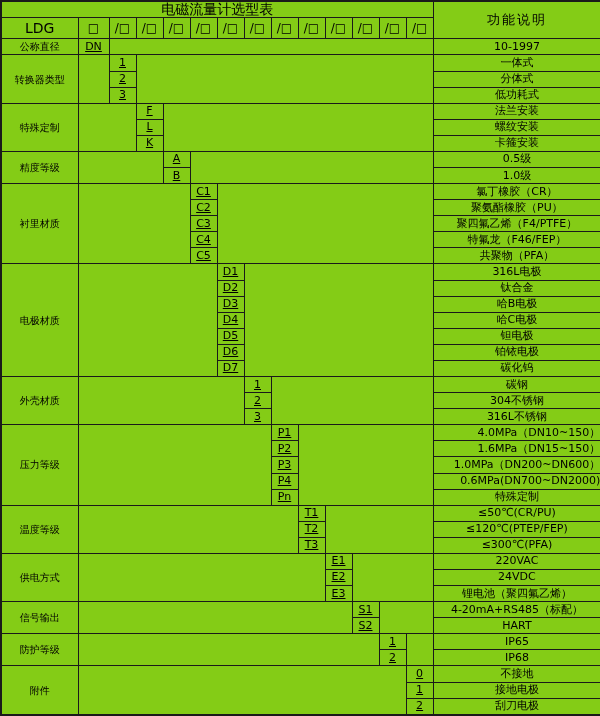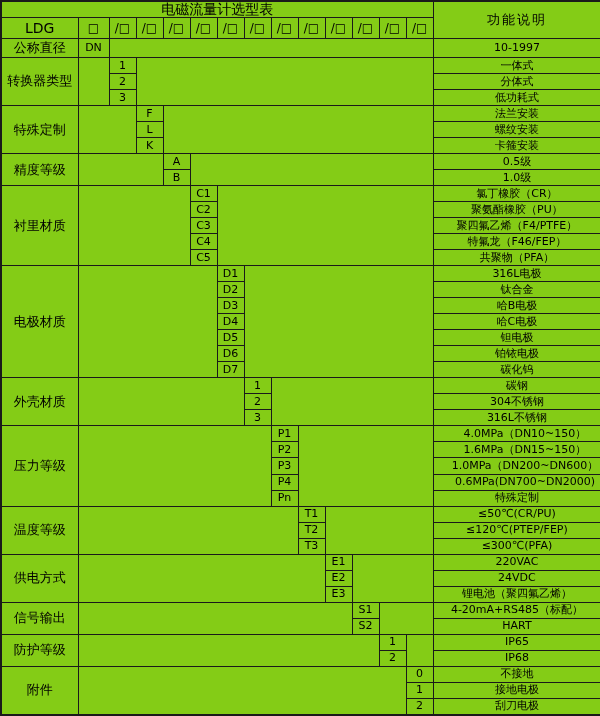--- a/index.html
+++ b/index.html
@@ -30,24 +30,24 @@
     white-space: nowrap;
     overflow: hidden;
     line-height: 1.1;
   }
   tr.r-title { height: 16px; }
   tr.r-ldg   { height: 21px; }
   td.title { font-size: 14px; }
   td.fhead { font-size: 13px; letter-spacing: 2px; }
   td.ldg   { text-align: left; padding-left: 4px; font-size: 14px; margin-left: 29px; }
   td.box, td.slot { font-size: 12px; }
-  td.label { font-size: 13px; }
-  td.code  { font-size: 11px; }
+  td.label { font-size: 10px; }
+  td.code  { font-size: 11px; text-decoration: underline; }
   td.func  { font-size: 11px; }
-  td.func.left { text-align: center; padding-left: 16px; margin-left: 16px; }
+  td.func.left { text-align: right; padding-left: 16px; margin-left: 16px; }
 </style>
 </head>
 <body>
 
 <div id="page">
   <table class="sel">
     <colgroup>
       <col style="width:77px">
       <col style="width:31px">
       <col style="width:27px">

